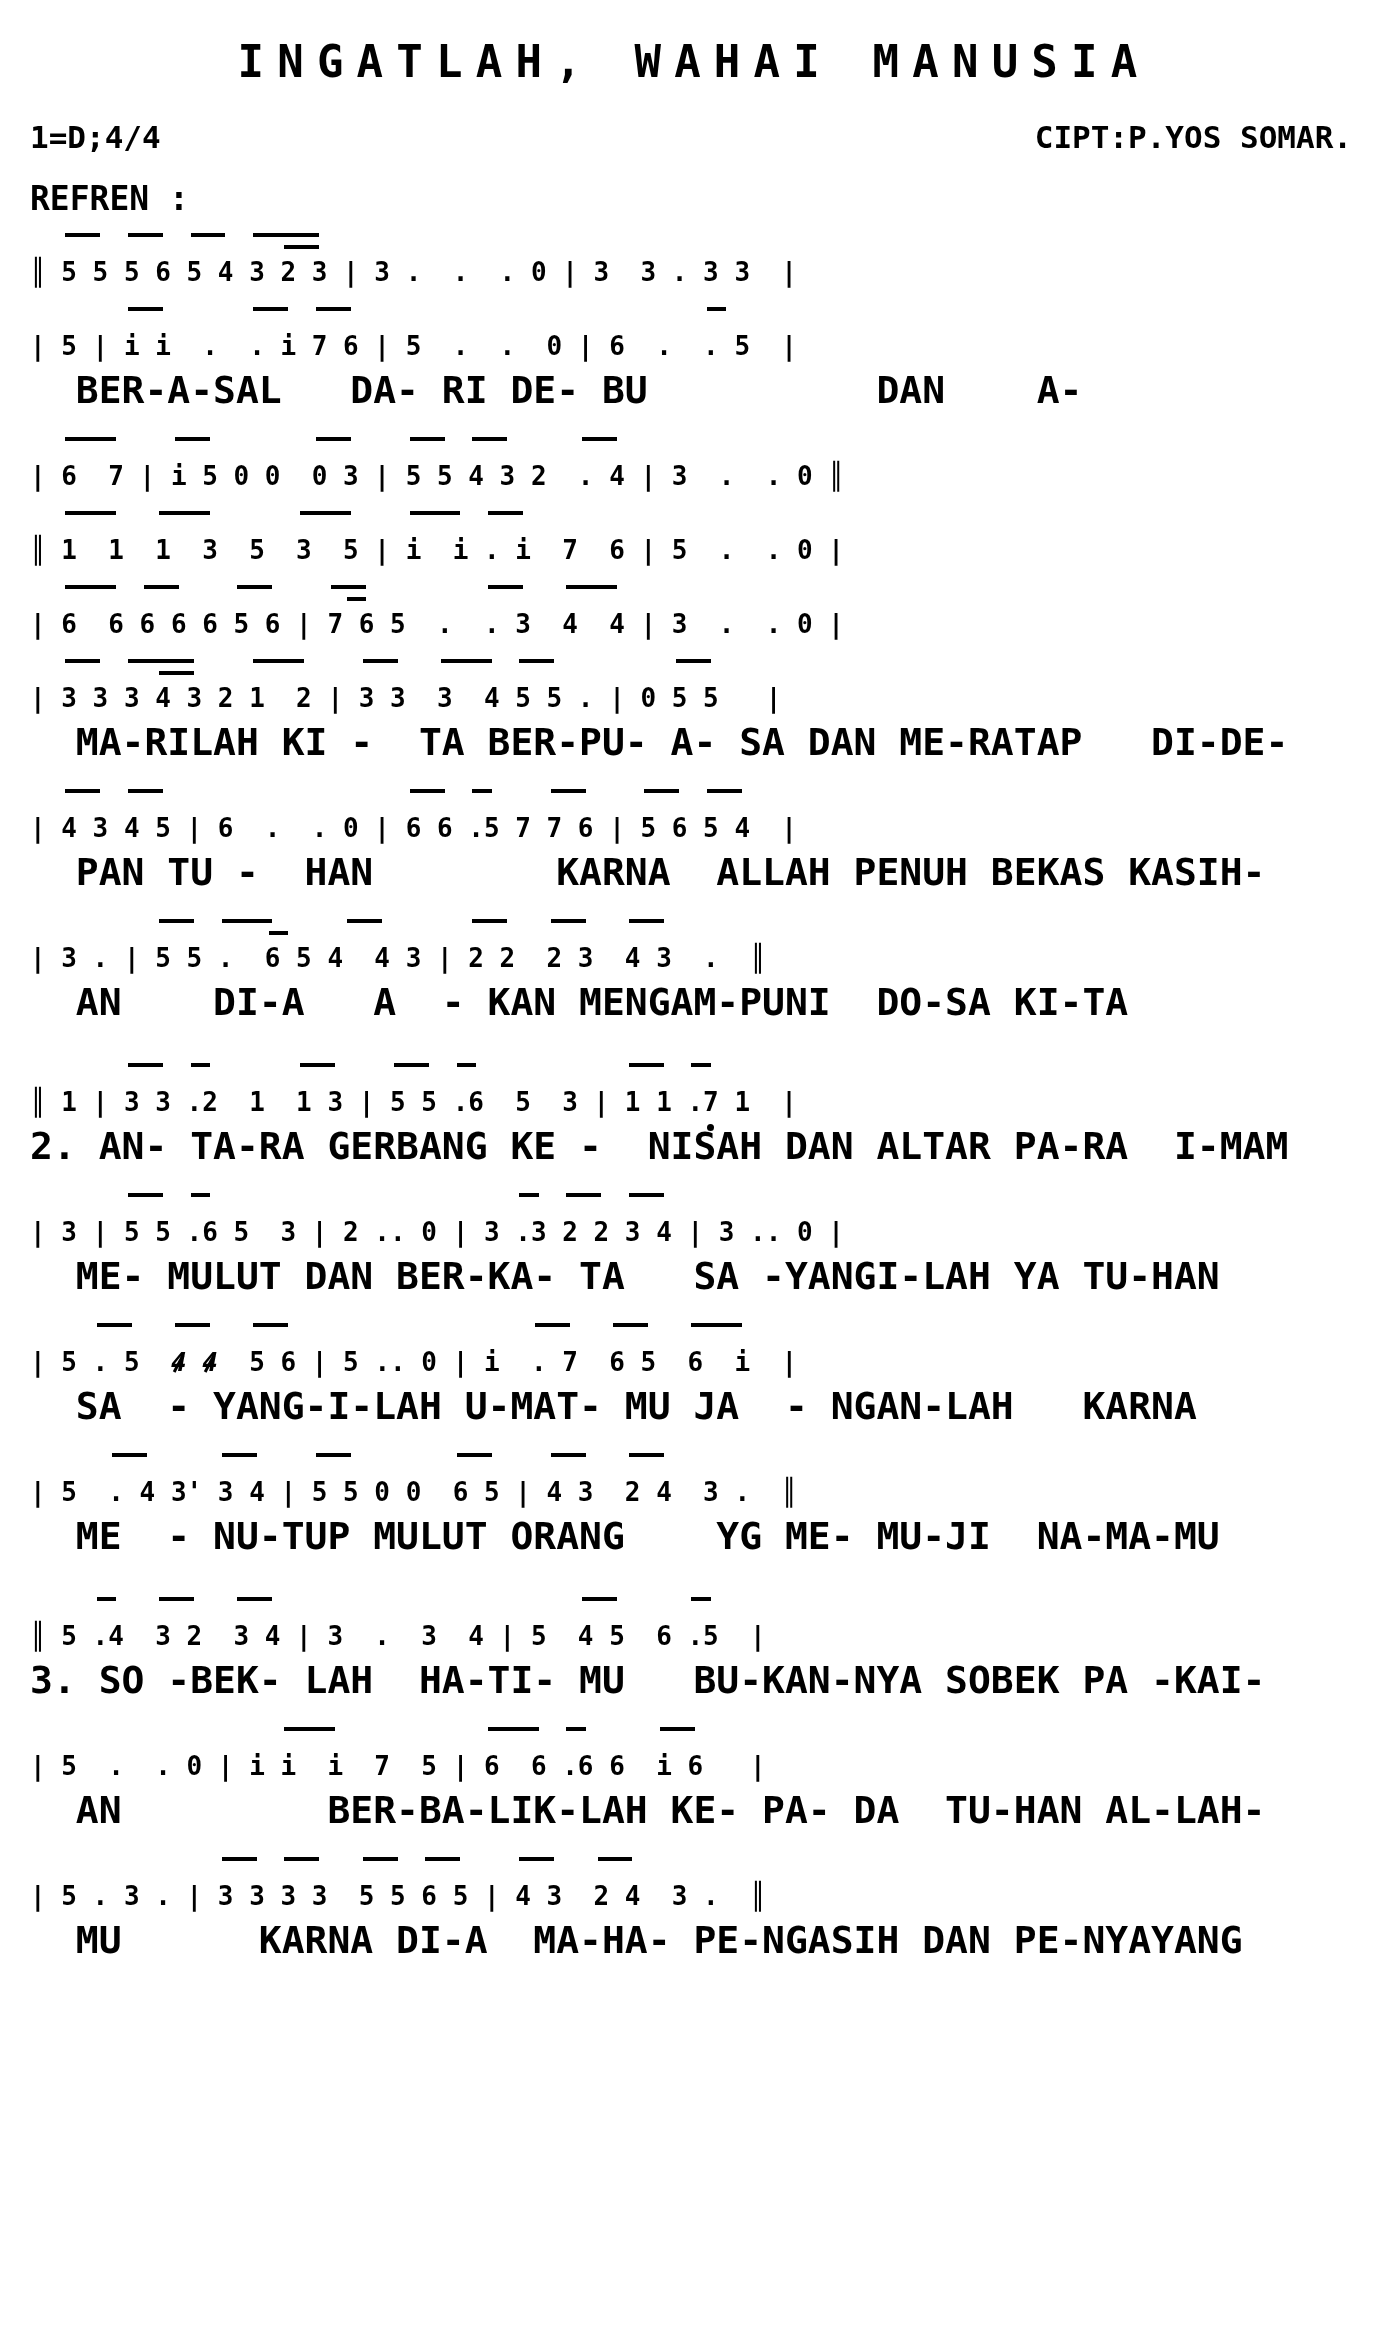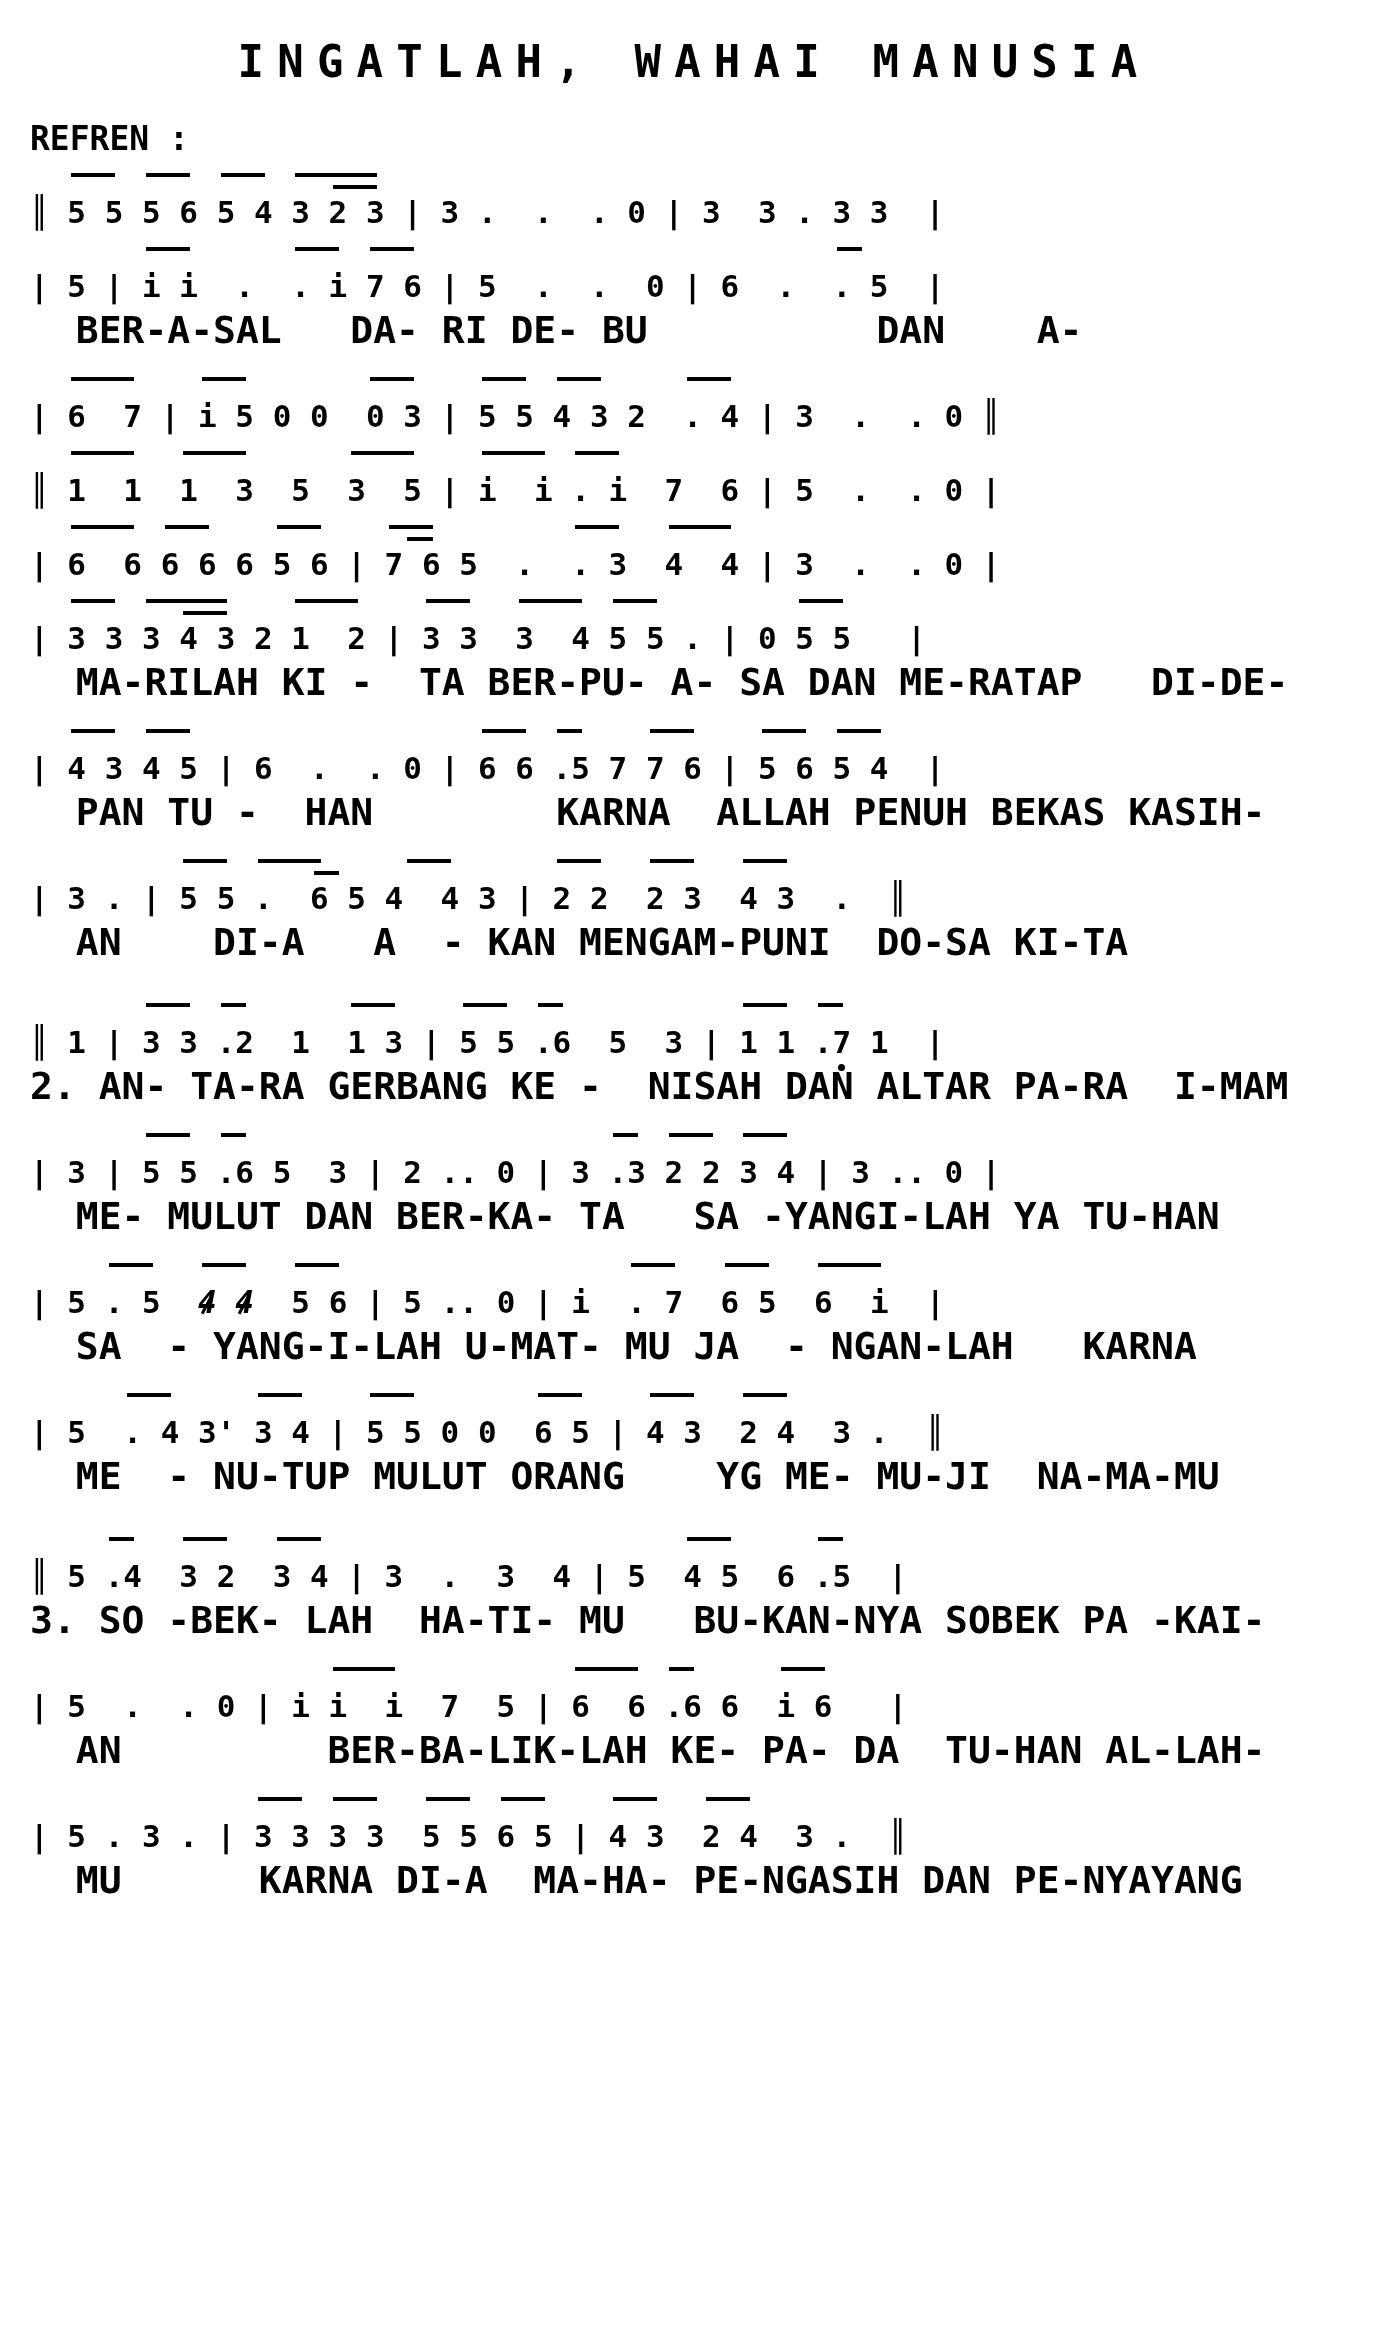--- a/index.html
+++ b/index.html
@@ -3,35 +3,39 @@
 <meta charset="utf-8">
 <style>
   html,body{margin:0;padding:0;background:#fff;color:#000;}
   body{width:1378px;height:2339px;overflow:hidden;font-family:"DejaVu Sans Mono",monospace;}
   .page{padding:26px 20px 0 30px;}
   .title{text-align:center;font-size:44px;font-weight:bold;letter-spacing:0.30em;margin:10px 0 32px;white-space:pre;}
   .meta{display:flex;justify-content:space-between;font-size:31px;font-weight:bold;margin:0 6px 24px 0;}
   .section-heading{font-size:33px;font-weight:bold;margin:22px 0 2px;white-space:pre;}
   .section.no-heading{margin-top:26px;}
   .notation-line{}
-  .notes-row{position:relative;white-space:pre;font-size:31px;font-weight:bold;line-height:44px;padding-top:30px;}
+  .notes-row{position:relative;white-space:pre;font-size:26px;font-weight:bold;line-height:44px;padding-top:30px;}
   .lyrics-row{white-space:pre;font-size:38px;font-weight:bold;line-height:44px;margin-bottom:12px;}
   .beam{position:absolute;top:13px;height:0;border-top:4px solid #000;}
   .beam2{top:25px;}
   .note-char{display:inline-block;}
   .slashed{font-style:italic;position:relative;}
   .slashed::after{content:"";position:absolute;left:-12%;top:50%;width:124%;border-top:3px solid #000;transform:rotate(-62deg);}
   .dot-below{position:relative;}
   .dot-below::after{content:"";position:absolute;left:50%;bottom:-7px;width:7px;height:7px;margin-left:-4px;background:#000;border-radius:50%;}
 </style>
 </head>
 <body>
 
 <div class="page">
   <div class="title">INGATLAH, WAHAI MANUSIA</div>
+  <div class="meta">
+    <span>1=D;4/4</span>
+    <span>CIPT:P.YOS SOMAR.</span>
+  </div>
   <div>
       <div class="section">
         <div class="section-heading">REFREN :</div>
         <div class="notation-line">
           <div class="notes-row">║ 5 5 5 6 5 4 3 2 3 | 3 .  .  . 0 | 3  3 . 3 3  |<div class="beam" style="left: calc(2ch + 4px); width: calc(3ch - 12px);"></div><div class="beam" style="left: calc(6ch + 4px); width: calc(3ch - 12px);"></div><div class="beam" style="left: calc(10ch + 4px); width: calc(3ch - 12px);"></div><div class="beam" style="left: calc(14ch + 4px); width: calc(5ch - 12px);"></div><div class="beam beam2" style="left: calc(16ch + 4px); width: calc(3ch - 12px);"></div></div>
         </div>
         <div class="notation-line">
           <div class="notes-row">| 5 | i i  .  . i 7 6 | 5  .  .  0 | 6  .  . 5  |<div class="beam" style="left: calc(6ch + 4px); width: calc(3ch - 12px);"></div><div class="beam" style="left: calc(14ch + 4px); width: calc(3ch - 12px);"></div><div class="beam" style="left: calc(18ch + 4px); width: calc(3ch - 12px);"></div><div class="beam" style="left: calc(43ch + 4px); width: calc(2ch - 12px);"></div></div>
           <div class="lyrics-row">  BER-A-SAL   DA- RI DE- BU          DAN    A-</div>
         </div>

